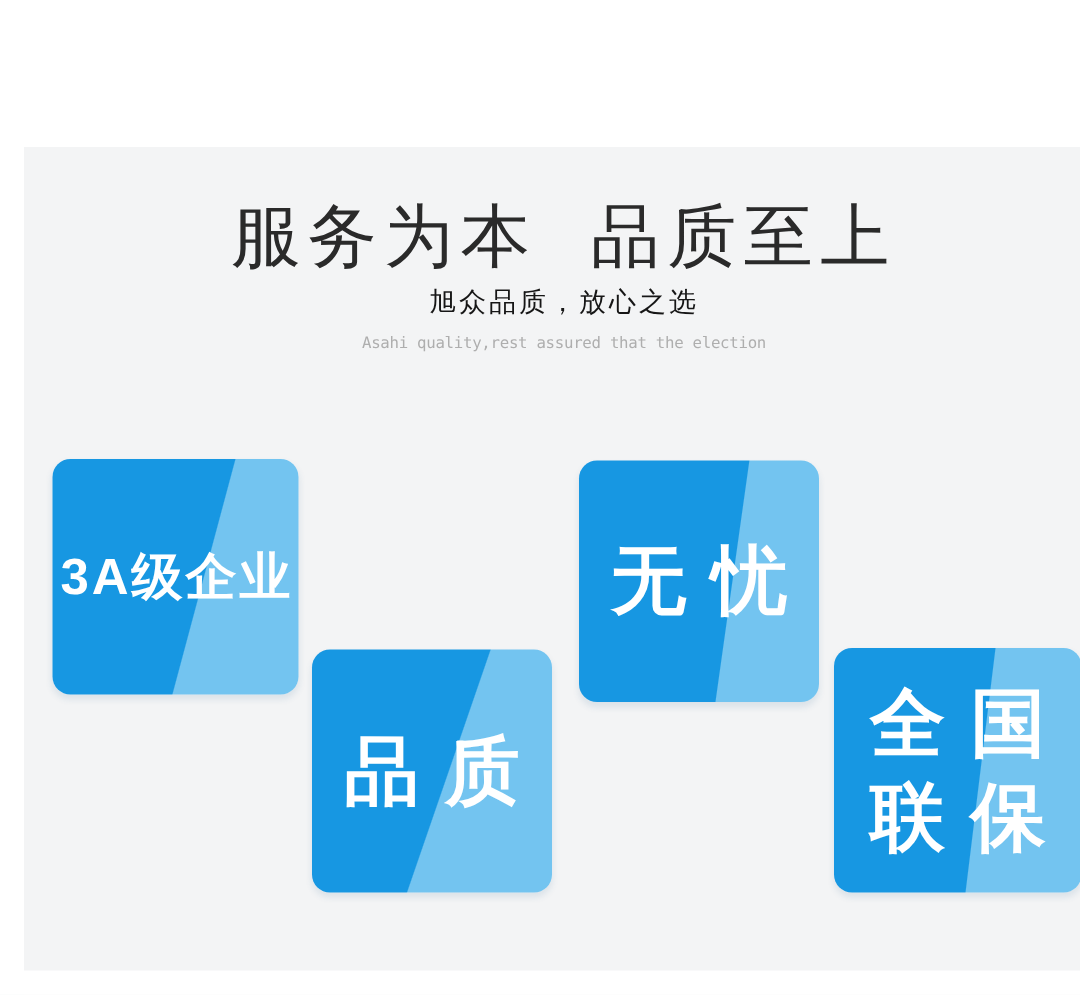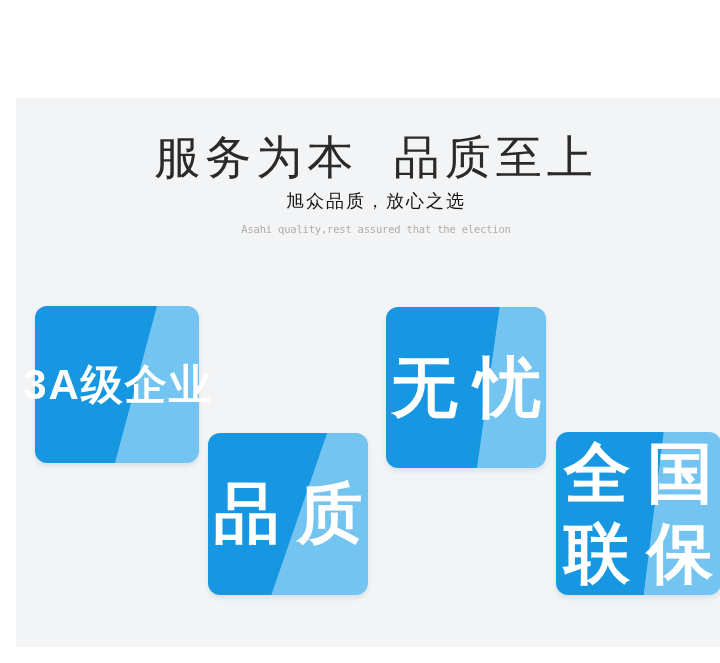--- a/index.html
+++ b/index.html
@@ -99,29 +99,29 @@
     gap: 10px;
   }
   .badge-line-small {
     font-size: 25px;
     font-weight: 700;
     letter-spacing: 0.5px;
     line-height: 1;
     white-space: nowrap;
   }
   .badge-line-medium {
-    font-size: 42px;
+    font-size: 34px;
     font-weight: 700;
     letter-spacing: 2px;
     margin-right: -2px;
     line-height: 1;
     white-space: nowrap;
   }
   .badge-line-big {
-    font-size: 66px;
+    font-size: 50px;
     font-weight: 800;
     letter-spacing: 17px;
     margin-right: -17px;
     line-height: 1.05;
     white-space: nowrap;
     text-align: right;
   }
 </style>
 </head>
 <body>

